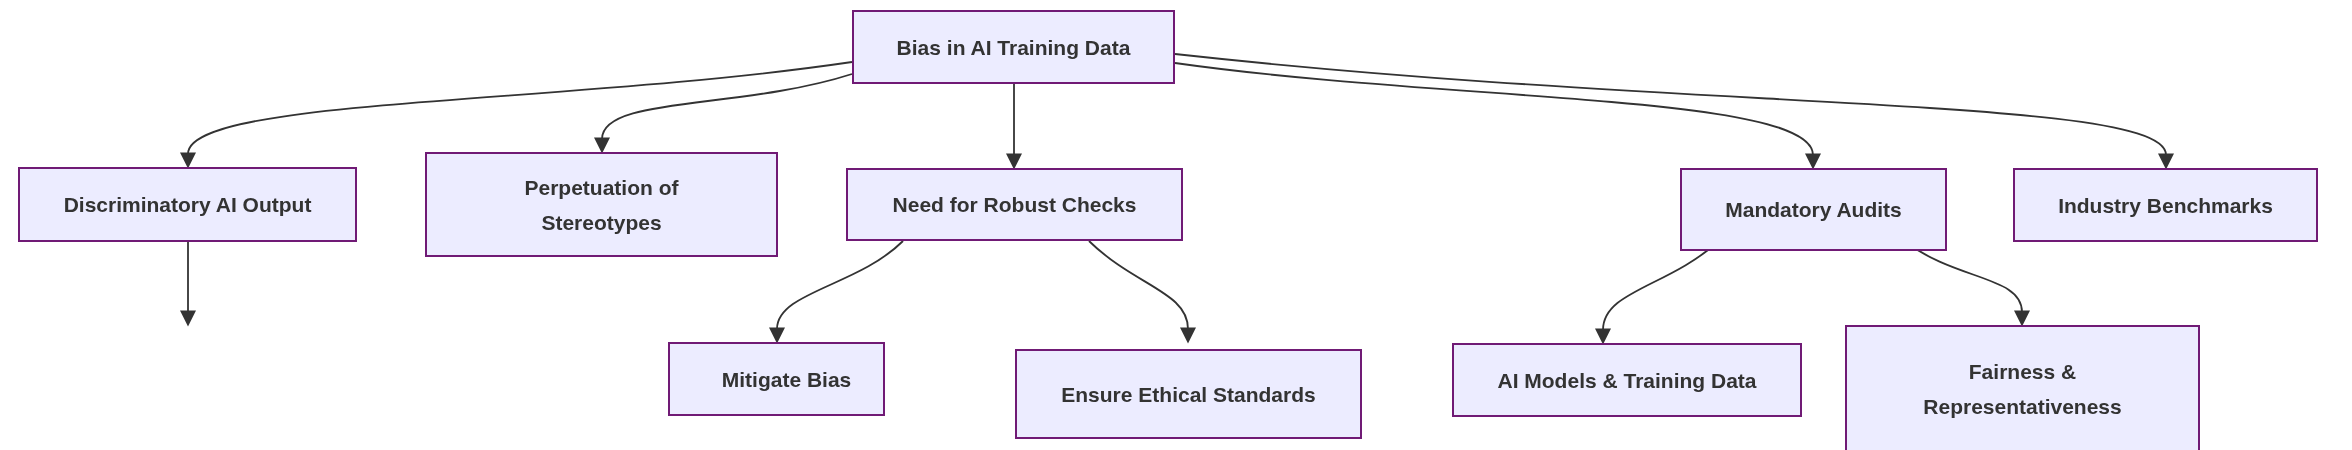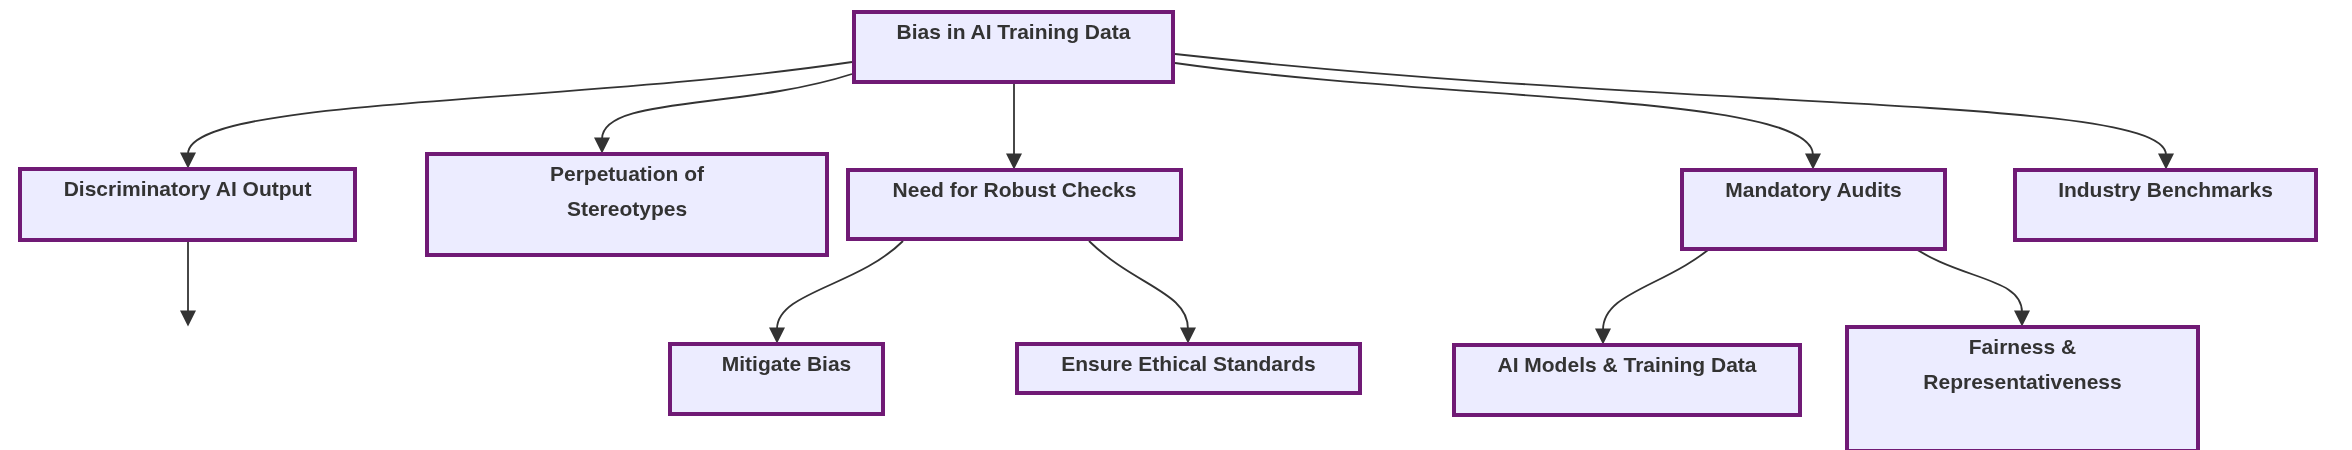--- a/index.html
+++ b/index.html
@@ -24,45 +24,46 @@
   }
   .edge {
     fill: none;
     stroke: #333333;
     stroke-width: 1.8px;
   }
   .node {
     position: absolute;
     box-sizing: border-box;
     background: #ECECFF;
-    border: 4px solid #701a75;
+    border: 2px solid #701a75;
     color: #333333;
     font-weight: 700;
     font-size: 21px;
     line-height: 35px;
     display: flex;
     flex-direction: column;
     align-items: center;
+    justify-content: center;
     text-align: center;
     white-space: nowrap;
   }
   .node span {
     display: block;
   }
 
   
   #n-bias            { left: 852px;  top: 10px;  width: 323px; height: 74px;  }
   #n-discriminatory  { left: 18px;   top: 167px; width: 339px; height: 75px;  }
-  #n-perpetuation    { left: 425px;  top: 152px; width: 404px; height: 105px; }
+  #n-perpetuation    { left: 425px;  top: 152px; width: 353px; height: 105px; }
   #n-need            { left: 846px;  top: 168px; width: 337px; height: 73px;  }
   #n-mandatory       { left: 1680px; top: 168px; width: 267px; height: 83px;  }
   #n-industry        { left: 2013px; top: 168px; width: 305px; height: 74px;  }
   #n-unrepresentative{ left: 11px;   top: 325px; width: 352px; height: 105px; }
   #n-mitigate        { left: 668px;  top: 342px; width: 217px; height: 74px; padding-left: 20px;  }
-  #n-ensure          { left: 1015px; top: 342px; width: 347px; height: 53px;  }
+  #n-ensure          { left: 1015px; top: 349px; width: 347px; height: 90px;  }
   #n-aimodels        { left: 1428px; top: 343px; width: 350px; height: 74px; margin-left: 24px;  }
   #n-fairness        { left: 1845px; top: 325px; width: 355px; height: 128px; }
 </style>
 </head>
 <body>
 
 <div class="canvas">
 
   <svg class="edge-layer" viewBox="0 0 2352 450" xmlns="http://www.w3.org/2000/svg">
     <defs>

